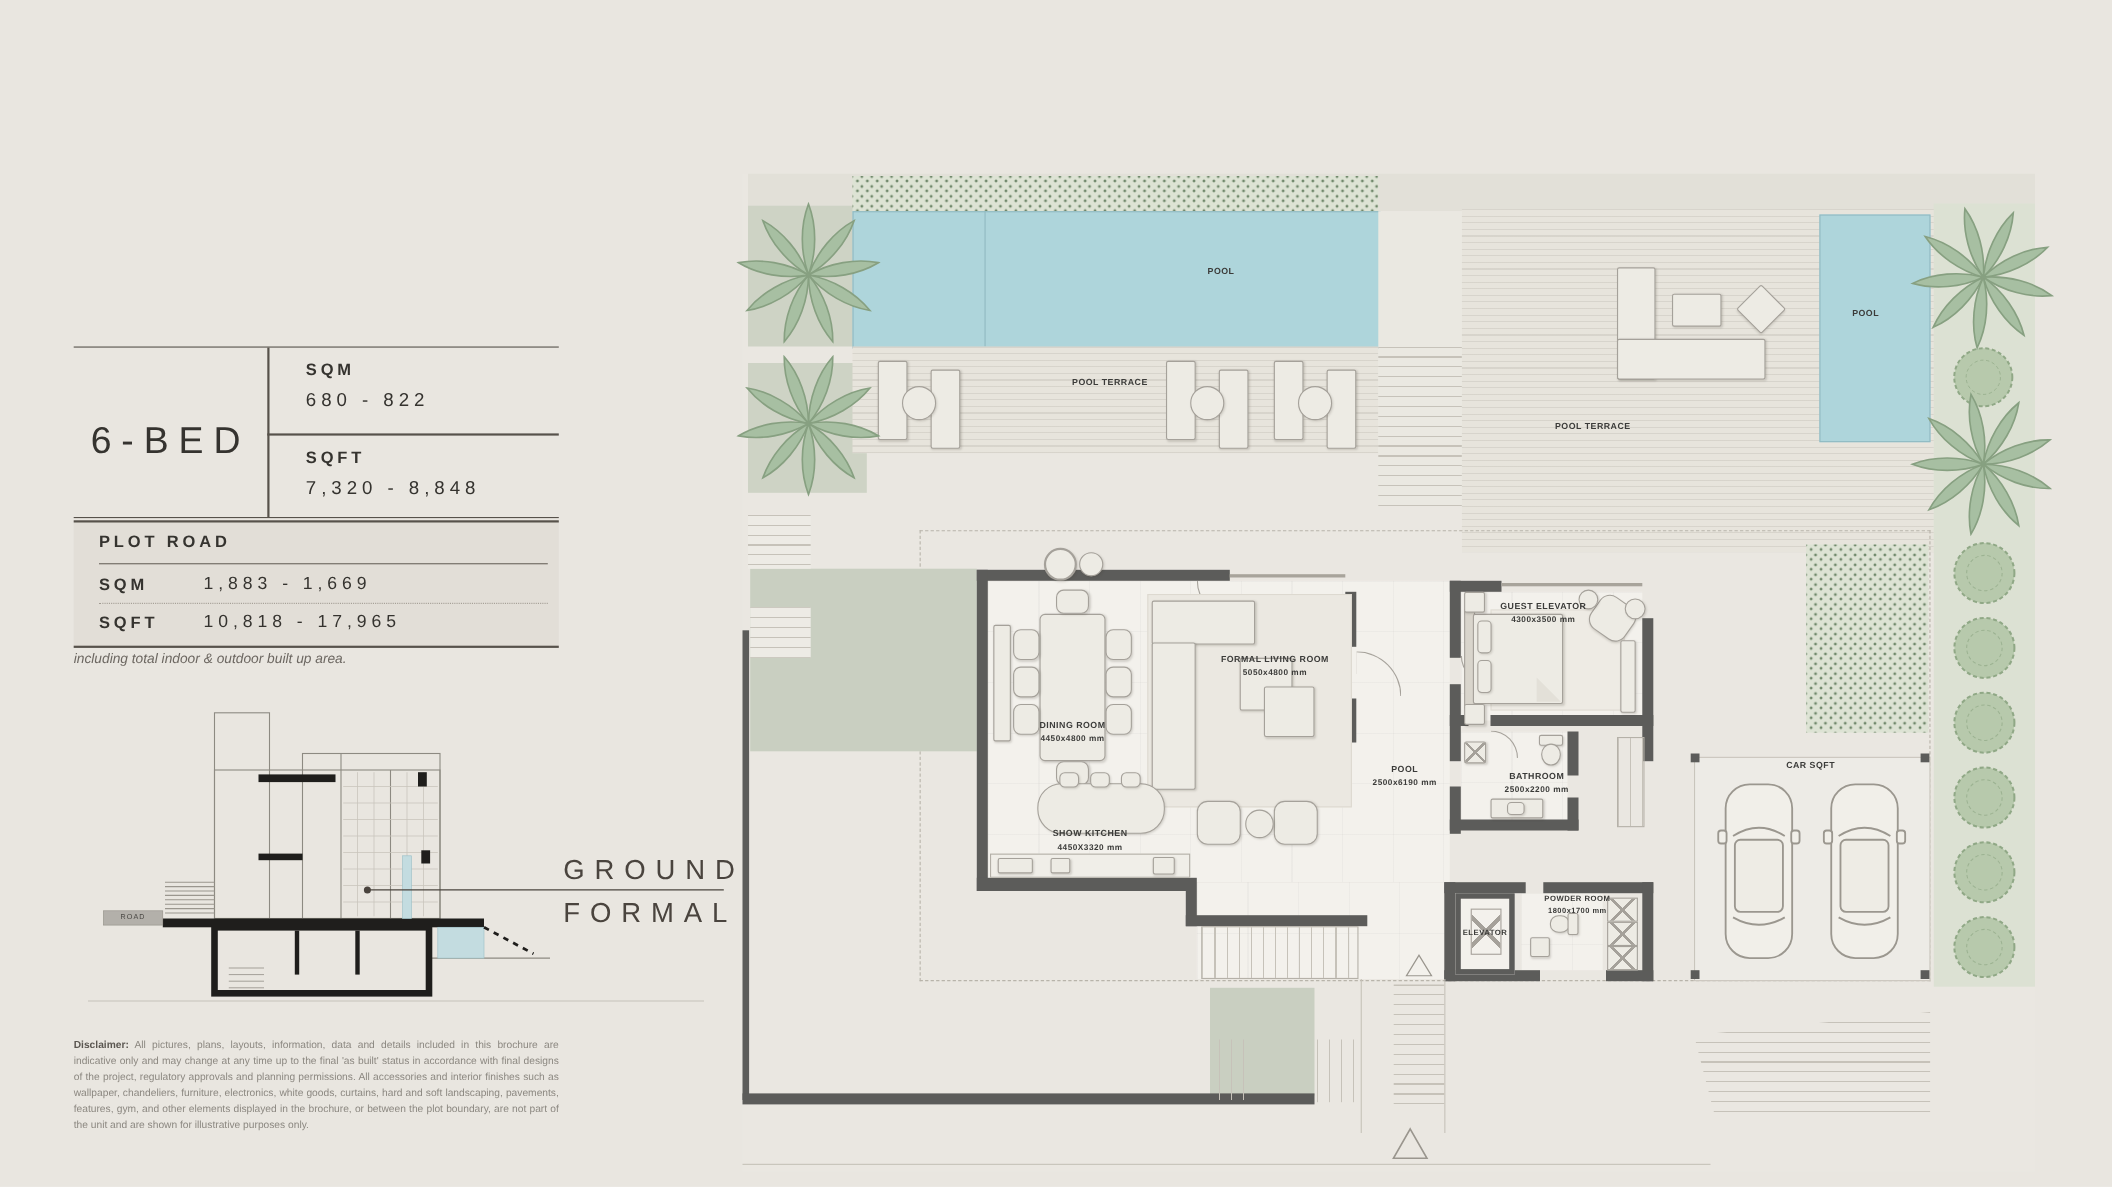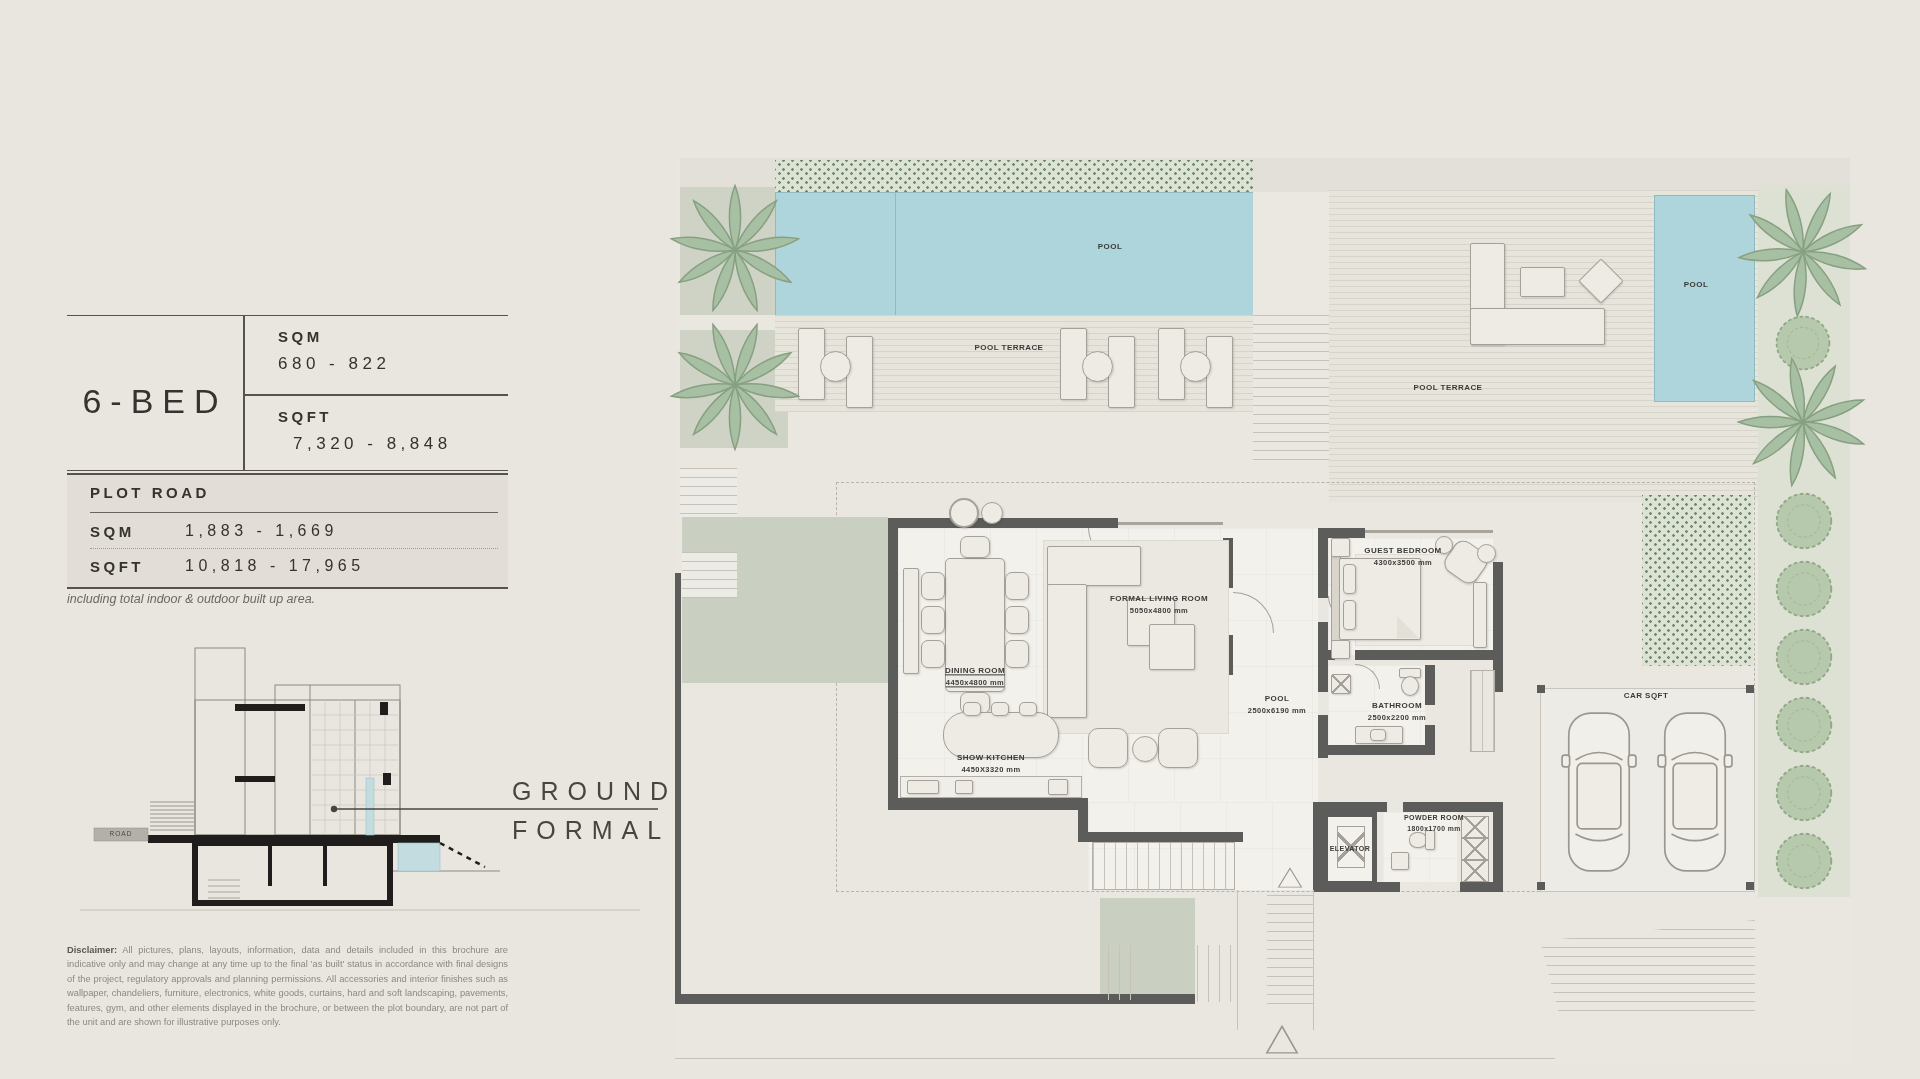--- a/index.html
+++ b/index.html
@@ -86,21 +86,21 @@
 
 <div class="page">
 
   <div class="abs" style="left:67px;top:315px;width:441px;height:154px;border-top:1.5px solid var(--rule);border-bottom:1.5px solid var(--rule);">
     <div class="abs" style="left:176px;top:0;width:1.5px;height:154px;background:var(--rule);"></div>
     <div class="abs" style="left:176px;top:78px;width:265px;height:1.5px;background:var(--rule);"></div>
     <div class="abs title" style="left:0;top:66px;width:176px;text-align:center;">6-BED</div>
     <div class="abs hdr-label" style="left:211px;top:12px;">SQM</div>
     <div class="abs hdr-value" style="left:211px;top:38px;">680 - 822</div>
     <div class="abs hdr-label" style="left:211px;top:92px;">SQFT</div>
-    <div class="abs hdr-value" style="left:226px;top:118px;">7,320 - 8,848</div>
+    <div class="abs hdr-value" style="left:211px;top:118px;">7,320 - 8,848</div>
   </div>
 
   <div class="abs" style="left:67px;top:473px;width:441px;height:112px;background:var(--panel-bg);border-top:2px solid var(--rule);border-bottom:2px solid var(--rule);">
     <div class="abs hdr-label" style="left:23px;top:9px;">PLOT ROAD</div>
     <div class="abs" style="left:23px;top:37px;width:408px;height:1px;background:#6a655e;"></div>
     <div class="abs hdr-label" style="left:23px;top:48px;">SQM</div>
     <div class="abs hdr-value" style="left:118px;top:47px;font-size:16px;">1,883 - 1,669</div>
     <div class="abs" style="left:23px;top:73px;width:408px;border-top:1px dotted #a09a91;"></div>
     <div class="abs hdr-label" style="left:23px;top:83px;">SQFT</div>
     <div class="abs hdr-value" style="left:118px;top:82px;font-size:16px;">10,818 - 17,965</div>
@@ -385,22 +385,22 @@
     <svg class="abs" style="left:998px;top:576px;" width="84" height="172" viewBox="0 0 100 200">
         <use href="#car"></use>
       </svg>
     <div class="abs h-stripes" style="left:885px;top:790px;width:215px;height:96px;clip-path:polygon(0 22%,100% 0,100% 100%,9% 100%);"></div>
 
     <div class="lbl" style="left:455px;top:117px;"><span>POOL</span></div>
     <div class="lbl" style="left:354px;top:218px;"><span>POOL TERRACE</span></div>
     <div class="lbl" style="left:793px;top:258px;"><span>POOL TERRACE</span></div>
     <div class="lbl" style="left:1041px;top:155px;"><span>POOL</span></div>
     <div class="lbl" style="left:504px;top:475px;"><span>FORMAL LIVING ROOM</span><span class="dims">5050x4800 mm</span></div>
-    <div class="lbl" style="left:320px;top:547px;text-decoration:underline;"><span>DINING ROOM</span><span class="dims">4450x4800 mm</span></div>
+    <div class="lbl" style="left:320px;top:535px;"><span>DINING ROOM</span><span class="dims">4450x4800 mm</span></div>
     <div class="lbl" style="left:336px;top:634px;"><span>SHOW KITCHEN</span><span class="dims">4450X3320 mm</span></div>
     <div class="lbl" style="left:622px;top:575px;"><span>POOL</span><span class="dims">2500x6190 mm</span></div>
-    <div class="lbl" style="left:748px;top:427px;"><span>GUEST BEDROOM</span><span class="dims">4300x3500 mm</span></div>
+    <div class="lbl" style="left:748px;top:427px;"><span>GUEST ELEVATOR</span><span class="dims">4300x3500 mm</span></div>
     <div class="lbl" style="left:742px;top:582px;"><span>BATHROOM</span><span class="dims">2500x2200 mm</span></div>
     <div class="lbl" style="left:695px;top:719px;font-size:7px;"><span>ELEVATOR</span></div>
     <div class="lbl" style="left:779px;top:693px;font-size:7px;"><span>POWDER ROOM</span><span class="dims" style="font-size:6.8px;">1800x1700 mm</span></div>
     <div class="lbl" style="left:991px;top:566px;"><span>CAR SQFT</span></div>
   </div>
 </div>
 
 </body></html>

